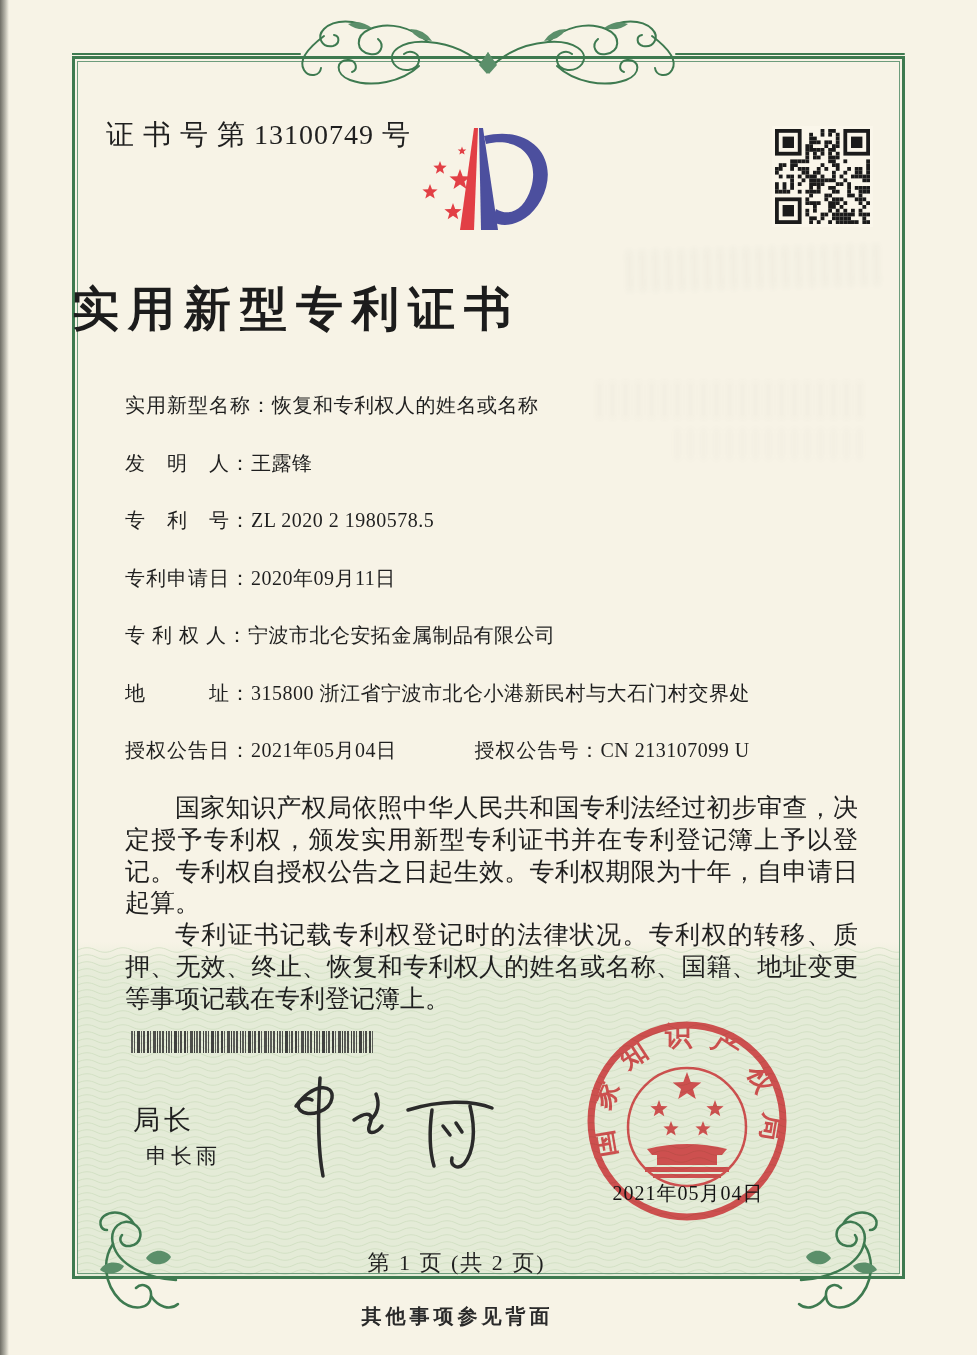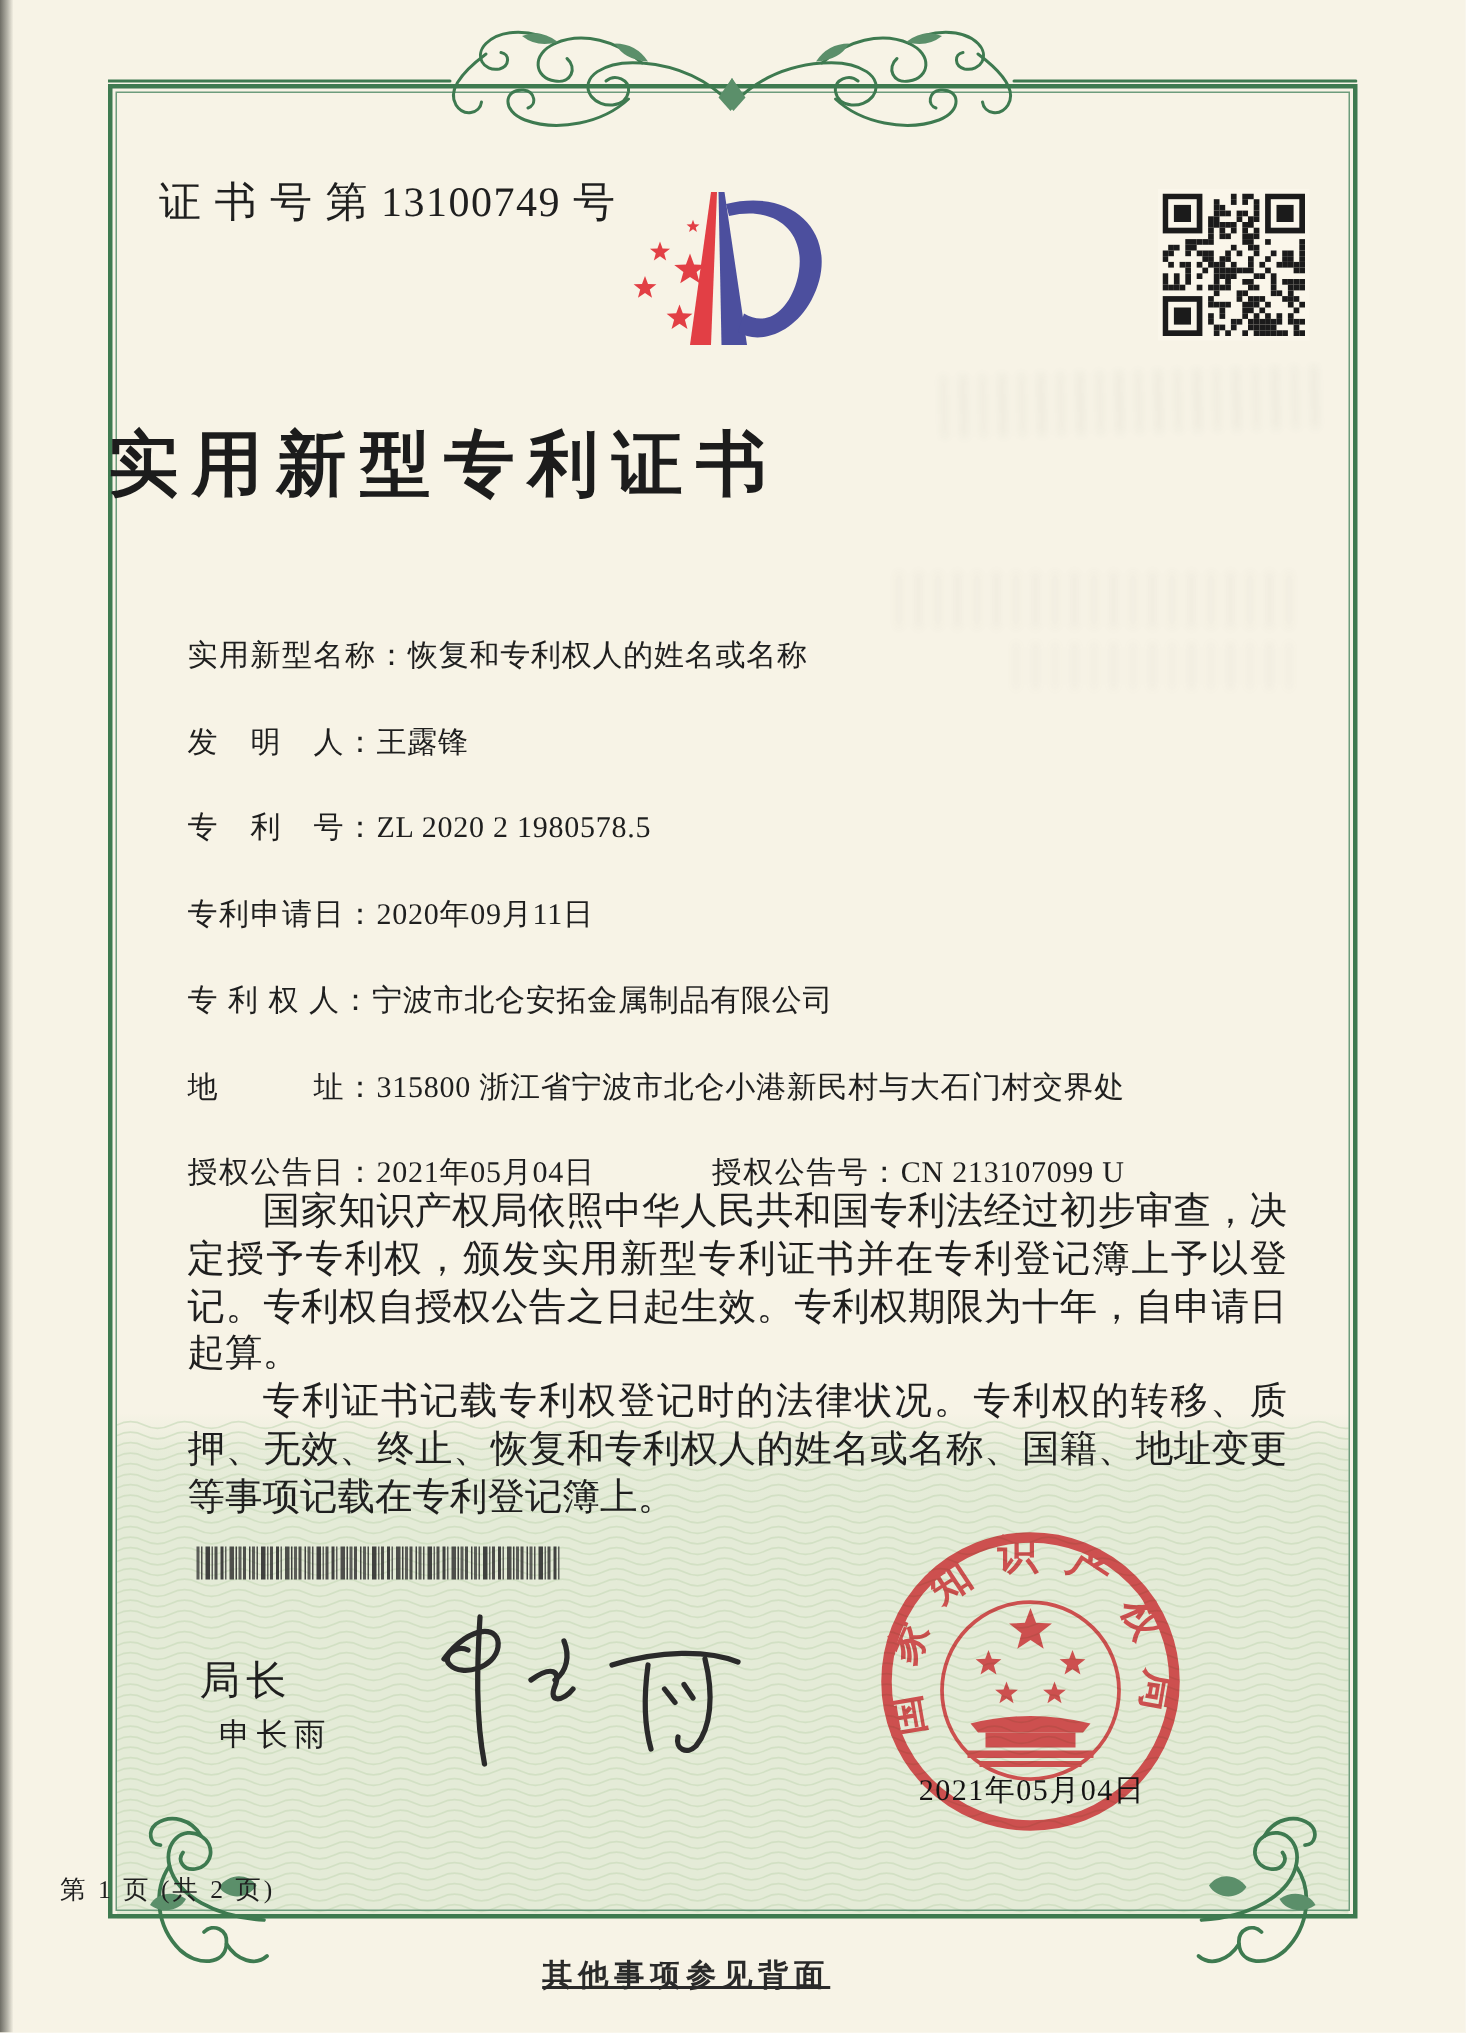--- a/index.html
+++ b/index.html
@@ -21,36 +21,36 @@
   
   .panel{left:78px;top:942px;width:821px;height:337px;
     background:linear-gradient(180deg,rgba(228,235,215,0) 0,rgba(228,235,215,.85) 26px,var(--panel-green,#e4ebd7) 60px);}
   .panel svg{position:absolute;inset:0;}
   .certno{left:106px;top:116px;font-size:28px;letter-spacing:1px;}
   .logo{left:412px;top:122px;}
   .qr{left:772px;top:126px;background:#faf6ea;padding:3px;}
   .title{left:72px;top:278px;width:833px;margin:0;
     font-size:47px;font-weight:700;letter-spacing:9px;color:#1c1c1c;}
   .fields{left:125px;top:394px;width:733px;font-size:20px;line-height:22px;}
-  .frow{display:flex;margin-bottom:35.5px;white-space:nowrap;margin-top:32px;}
+  .frow{display:flex;margin-bottom:35.5px;white-space:nowrap;}
   .flabel{letter-spacing:1px;}
   .fvalue{letter-spacing:.5px;}
   .gspacer{width:78px;flex:none;}
   .paras{left:125px;top:792px;width:733px;font-size:25px;line-height:31.8px;text-align:justify;}
   .paras p{margin:0;text-indent:2em;}
   .barcode{left:130px;top:1030px;}
   .director-title{left:133px;top:1102px;font-size:27px;letter-spacing:4px;}
   .director-name{left:146px;top:1142px;font-size:21px;letter-spacing:4px;}
   .sig{left:280px;top:1070px;}
   .seal{left:585px;top:1019px;mix-blend-mode:multiply;}
   .seal-date{left:598px;top:1180px;width:180px;text-align:center;
     font-size:20px;letter-spacing:1px;color:#141414;}
-  .pageinfo{left:40px;top:1248px;width:833px;font-size:17px;letter-spacing:2px;}
+  .pageinfo{left:40px;top:1248px;width:833px;text-align:center;font-size:22px;letter-spacing:2px;}
   .footer-note{left:0;top:1303px;width:915px;text-align:center;font-size:20px;
-    letter-spacing:4px;font-weight:600;color:#2a2a2a;text-decoration:underline;}
+    letter-spacing:4px;font-weight:600;color:#2a2a2a;}
   
   .bleed{filter:blur(3px);opacity:.45;
     background:repeating-linear-gradient(90deg,rgba(105,104,96,.20) 0 3px,rgba(105,104,96,0) 3px 13px);}
   .b1{left:628px;top:247px;width:250px;height:42px;transform:rotate(-1.5deg);}
   .b2{left:598px;top:381px;width:268px;height:38px;opacity:.38;}
   .b3{left:676px;top:428px;width:190px;height:32px;opacity:.32;}
   .orn{stroke:var(--border-green,#3e7a50);fill:none;stroke-width:2;stroke-linecap:round;}
   .orn-fill{fill:#5b8f6a;stroke:none;}
 </style>
 </head>

